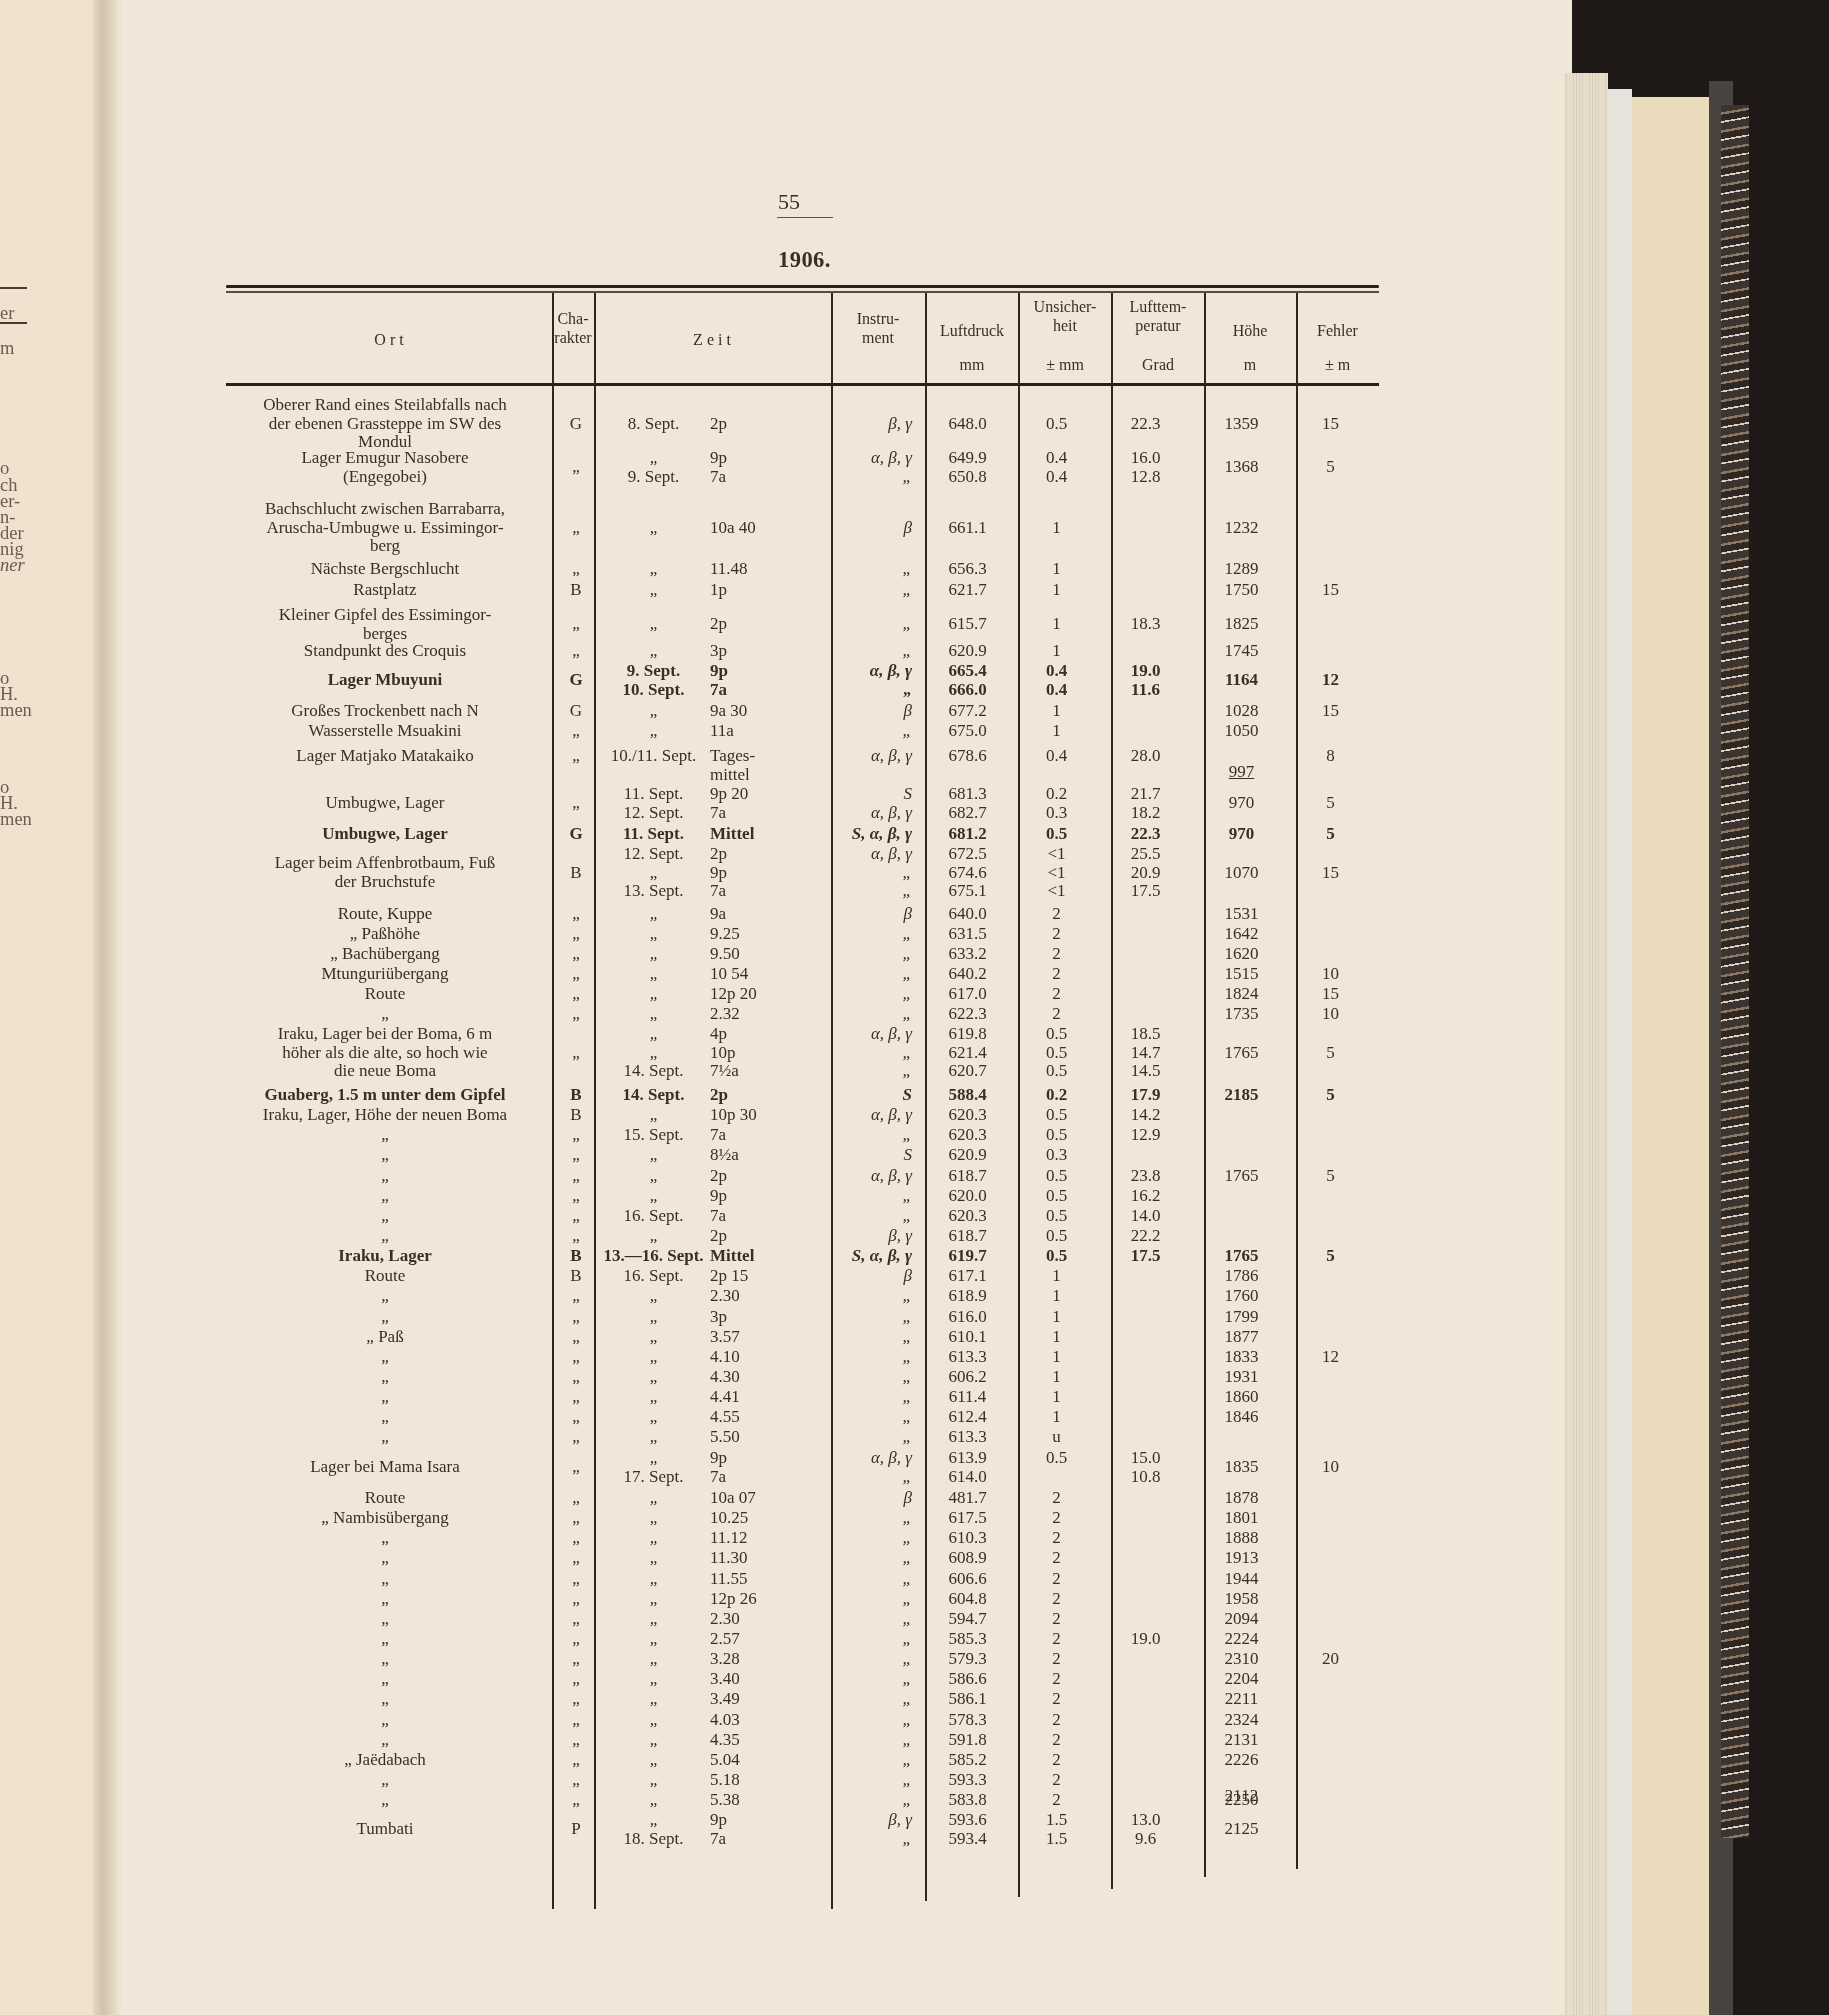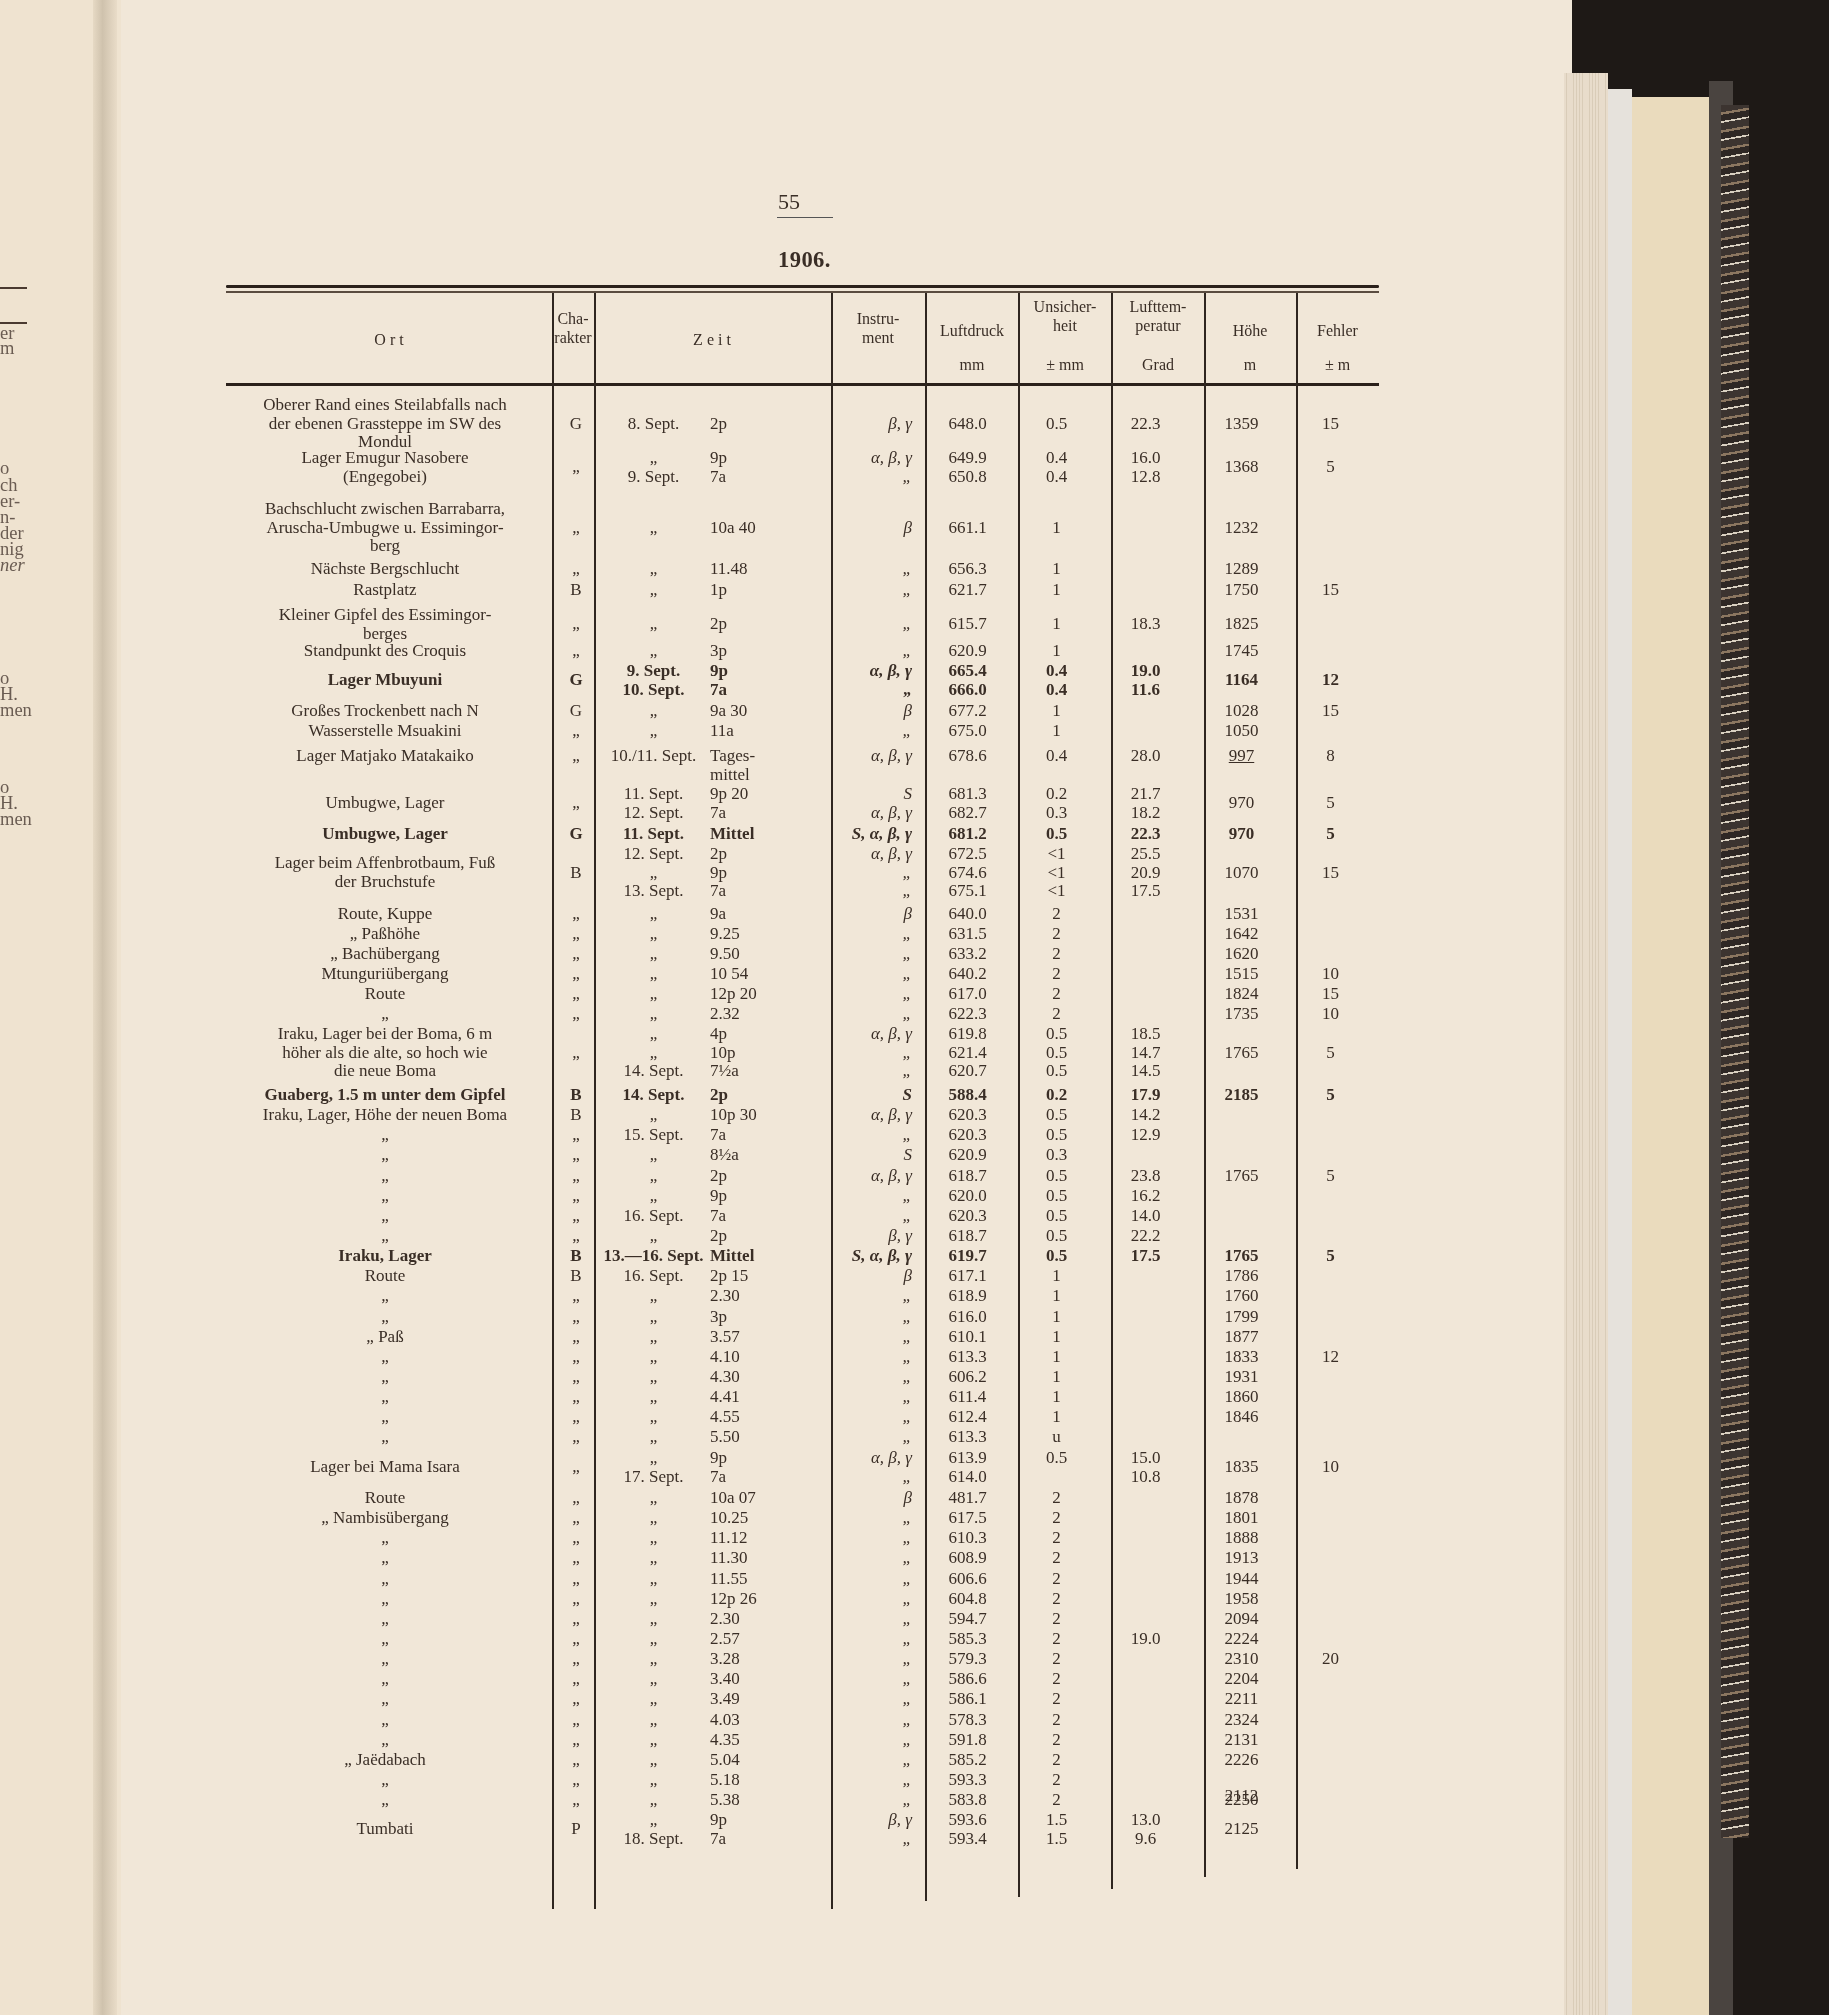--- a/index.html
+++ b/index.html
@@ -41,21 +41,21 @@
   .bold{font-weight:bold;}
 </style>
 </head>
 <body>
 
 <div class="scan-bg"></div>
 
 <div class="left-page">
   <div class="fold"></div>
   <div class="facing-rule" style="top:287px;"></div>
-  <div class="facing-text" style="top:304px;margin-top:20px;">er</div>
+  <div class="facing-text" style="top:304px;">er</div>
   <div class="facing-text" style="top:339px;">m</div>
   <div class="facing-rule" style="top:322px;"></div>
   <div class="facing-text" style="top:459px;">o</div>
   <div class="facing-text" style="top:476px;">ch</div>
   <div class="facing-text" style="top:492px;">er-</div>
   <div class="facing-text" style="top:508px;">n-</div>
   <div class="facing-text" style="top:524px;">der</div>
   <div class="facing-text" style="top:540px;">nig</div>
   <div class="facing-text" style="top:556px;font-style:italic;">ner</div>
   <div class="facing-text" style="top:669px;">o</div>
@@ -262,21 +262,21 @@
       <div class="row" style="top: 351px;">
         <div class="c c-ort">Lager Matjako Matakaiko</div>
         <div class="c c-char" style="top: 0px;">„</div>
         <div class="c c-date">10./11. Sept.</div>
         <div class="c c-time">Tages-
 mittel</div>
         <div class="c c-inst">α, β, γ</div>
         <div class="c c-press">678.6</div>
         <div class="c c-unc">0.4</div>
         <div class="c c-temp">28.0</div>
-        <div class="c c-hoehe" style="top: 0px; text-decoration: underline;">997</div>
+        <div class="c c-hoehe" style="top: 16px; text-decoration: underline;">997</div>
         <div class="c c-fehler" style="top: 0px;">8</div>
       </div>
       <div class="row" style="top: 389px;">
         <div class="c c-ort" style="top: 9.3px;">Umbugwe, Lager</div>
         <div class="c c-char" style="top: 9.3px;">„</div>
         <div class="c c-date">11. Sept.
 12. Sept.</div>
         <div class="c c-time">9p 20
 7a</div>
         <div class="c c-inst">S

